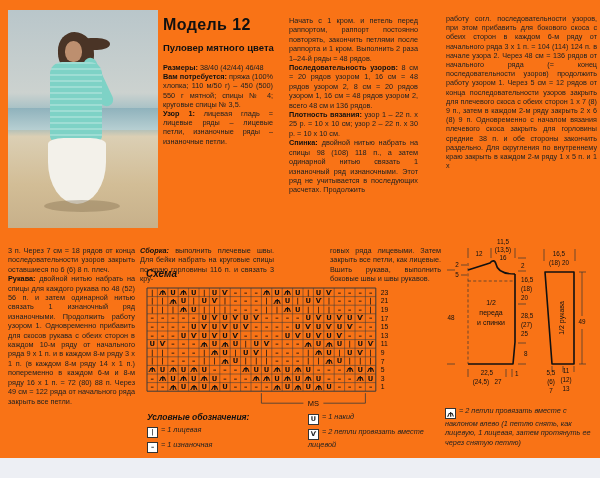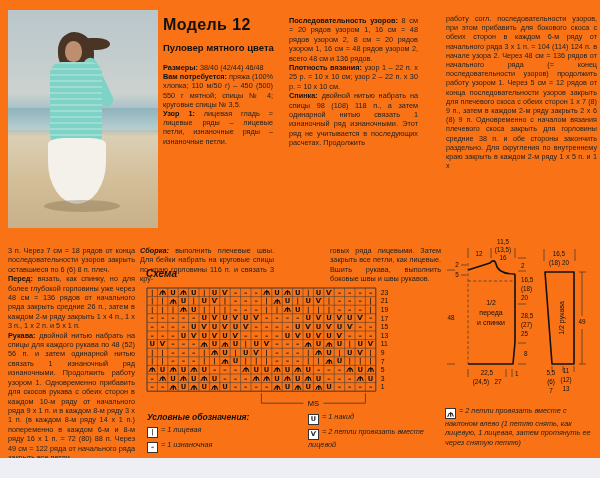--- a/index.html
+++ b/index.html
@@ -84,30 +84,30 @@
 
   <div class="title">Модель 12</div>
   <div class="subtitle">Пуловер мятного цвета</div>
 
   <div class="col colA">
       <p><b>Размеры:</b> 38/40 (42/44) 46/48</p>
       <p><b>Вам потребуется:</b> пряжа (100% хлопка; 110 м/50 г) – 450 (500) 550 г мятной; спицы № 4; круговые спицы № 3,5.</p>
       <p><b>Узор 1:</b> лицевая гладь = лицевые ряды – лицевые петли, изнаночные ряды – изнаночные петли.</p>
     </div>
   <div class="col colB">
+      <p>Начать с 1 кром. и петель перед раппортом, раппорт постоянно повторять, закончить петлями после раппорта и 1 кром. Выполнить 2 раза 1–24-й ряды = 48 рядов.</p>
       <p><b>Последовательность узоров:</b> 8 см = 20 рядов узором 1, 16 см = 48 рядов узором 2, 8 см = 20 рядов узором 1, 16 см = 48 рядов узором 2, всего 48 см и 136 рядов.</p>
       <p><b>Плотность вязания:</b> узор 1 – 22 п. х 25 р. = 10 х 10 см; узор 2 – 22 п. х 30 р. = 10 х 10 см.</p>
       <p><b>Спинка:</b> двойной нитью набрать на спицы 98 (108) 118 п., а затем одинарной нитью связать 1 изнаночный ряд изнаночными. Этот ряд не учитывается в последующих расчетах. Продолжить</p>
     </div>
   <div class="col colC">
       <p>работу согл. последовательности узоров, при этом прибавить для бокового скоса с обеих сторон в каждом 6-м ряду от начального ряда 3 х 1 п. = 104 (114) 124 п. в начале узора 2. Через 48 см = 136 рядов от начального ряда (= конец последовательности узоров) продолжить работу узором 1. Через 5 см = 12 рядов от конца последовательности узоров закрыть для плечевого скоса с обеих сторон 1 х 7 (8) 9 п., затем в каждом 2-м ряду закрыть 2 х 6 (8) 9 п. Одновременно с началом вязания плечевого скоса закрыть для горловины средние 38 п. и обе стороны закончить раздельно. Для скругления по внутреннему краю закрыть в каждом 2-м ряду 1 х 5 п. и 1 х</p>
     </div>
   <div class="col colD">
       <p>3 п. Через 7 см = 18 рядов от конца последовательности узоров закрыть оставшиеся по 6 (6) 8 п. плеч.</p>
-      <p><b>Перед:</b> вязать, как спинку, но для более глубокой горловины уже через 48 см = 136 рядов от начального ряда закрыть средние 26 п., затем в каждом 2-м ряду закрыть 1 х 4 п., 1 х 3 п., 1 х 2 п. и 5 х 1 п.</p>
       <p><b>Рукава:</b> двойной нитью набрать на спицы для каждого рукава по 48 (52) 56 п. и затем одинарной нитью связать 1 изнаночный ряд изнаночными. Продолжить работу узором 1. Одновременно прибавить для скосов рукава с обеих сторон в каждом 10-м ряду от начального ряда 9 х 1 п. и в каждом 8-м ряду 3 х 1 п. (в каждом 8-м ряду 14 х 1 п.) попеременно в каждом 6-м и 8-м ряду 16 х 1 п. = 72 (80) 88 п. Через 49 см = 122 ряда от начального ряда закрыть все петли.</p>
     </div>
   <div class="col colE">
       <p><b>Сборка:</b> выполнить плечевые швы. Для бейки набрать на круговые спицы по краю горловины 116 п. и связать 3 кру-</p>
     </div>
   <div class="col colF">
       <p>говых ряда лицевыми. Затем закрыть все петли, как лицевые. Вшить рукава, выполнить боковые швы и швы рукавов.</p>
     </div>
 
   <div class="chart-title">Схема</div>

